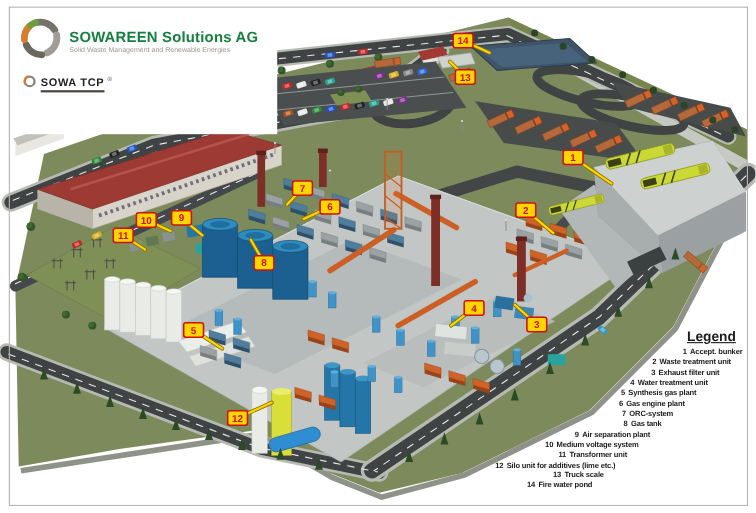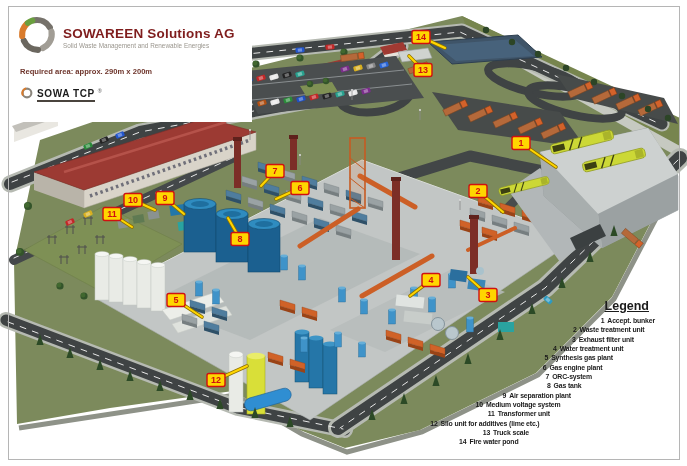--- a/index.html
+++ b/index.html
@@ -5,30 +5,30 @@
   html,body{margin:0;padding:0;background:#fff;}
   .page{position:relative;width:687px;height:466px;background:#fff;overflow:hidden;
         font-family:"Liberation Sans",sans-serif;}
   .frame{position:absolute;left:8px;top:6px;width:670px;height:452px;border:1px solid #b5b5b5;}
   #scene,#overlay{position:absolute;left:0;top:0;width:687px;height:466px;}
   #overlay{pointer-events:none;}
 
   
   .infobox{position:absolute;left:10px;top:8px;width:242px;height:114px;background:#fff;z-index:5;}
   .brandrow{display:flex;align-items:center;gap:7px;padding:8px 0 0 8px;}
-  .brand-text .company{font-size:13.5px;font-weight:bold;color:#7f1d1d;letter-spacing:.2px;}
+  .brand-text .company{font-size:13.5px;font-weight:bold;color:#15803d;letter-spacing:.2px;}
   .brand-text .tagline{font-size:6.4px;color:#9a968e;margin-top:1px;}
   .desc{margin:7px 0 0 10px;color:#6e352c;font-size:7.6px;line-height:13px;font-weight:bold;}
   .tcp-row{display:flex;align-items:center;gap:3px;margin:8px 0 0 10px;}
   .tcp-text{font-size:10px;font-weight:bold;color:#1c1c1c;letter-spacing:.6px;
             border-bottom:2px solid #4a443e;padding-bottom:1px;}
   .tcp-reg{font-size:5.5px;color:#555;vertical-align:top;position:relative;top:-4px;}
 
   
-  .legend{position:absolute;right:32px;top:299px;text-align:right;z-index:5;color:#1b1b1b;}
+  .legend{position:absolute;right:12px;top:299px;text-align:right;z-index:5;color:#1b1b1b;}
   .legend-title{font-size:12.5px;font-weight:bold;text-decoration:underline;margin:0 6px 3px 0;}
   .legend-item{white-space:nowrap;font-size:6.9px;font-weight:bold;line-height:9.35px;
                letter-spacing:-.15px;margin-right:calc(var(--i) * 10.5px);}
   .legend-item .ln{margin-right:3px;}
 </style>
 </head>
 <body>
 
 <div class="page">
 
@@ -498,21 +498,20 @@
           <path d="M -9.5,-12.8 A 16,16 0 0 1 -5,-15.2" stroke="#6a9f3e"></path>
         </g>
       </svg>
     </span>
     <span class="brand-text">
       <div class="company">SOWAREEN Solutions AG</div>
       <div class="tagline">Solid Waste Management and Renewable Energies</div>
     </span>
   </div>
   <div class="desc">
-    <div>Required area: approx. 290m x 200m</div>
   </div>
   <div class="tcp-row">
     <span>
       <svg width="14" height="14" viewBox="-8 -8 16 16">
         <circle r="5" fill="none" stroke="#8a857c" stroke-width="2.4"></circle>
         <path d="M -5,2 A 5.5,5.5 0 0 1 -2,-5" fill="none" stroke="#d97b2c" stroke-width="2.4" stroke-linecap="round"></path>
       </svg>
     </span>
     <span class="tcp-text">SOWA TCP</span>
     <span class="tcp-reg">®</span>

